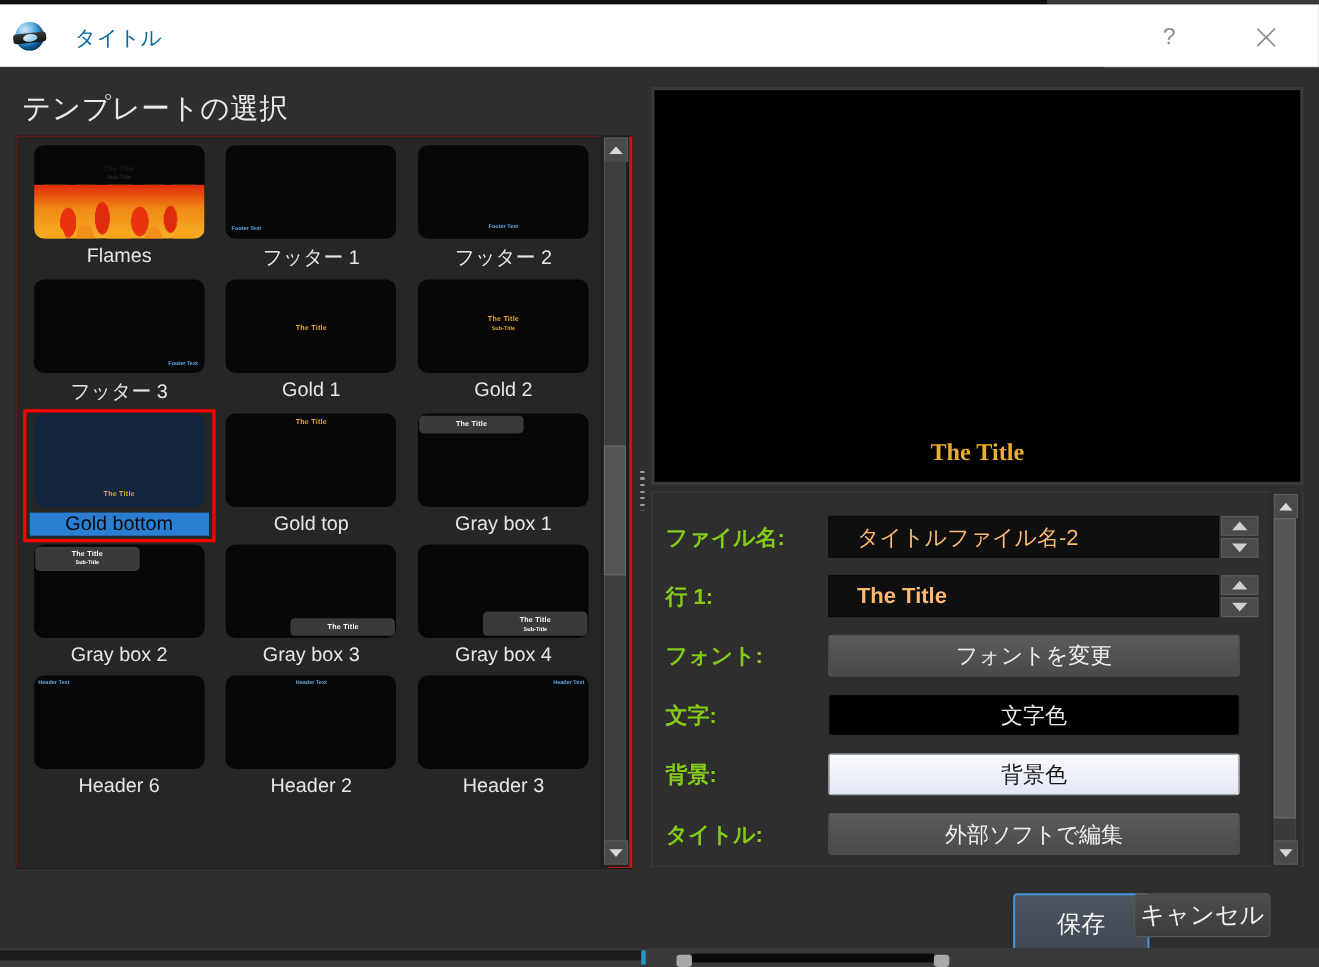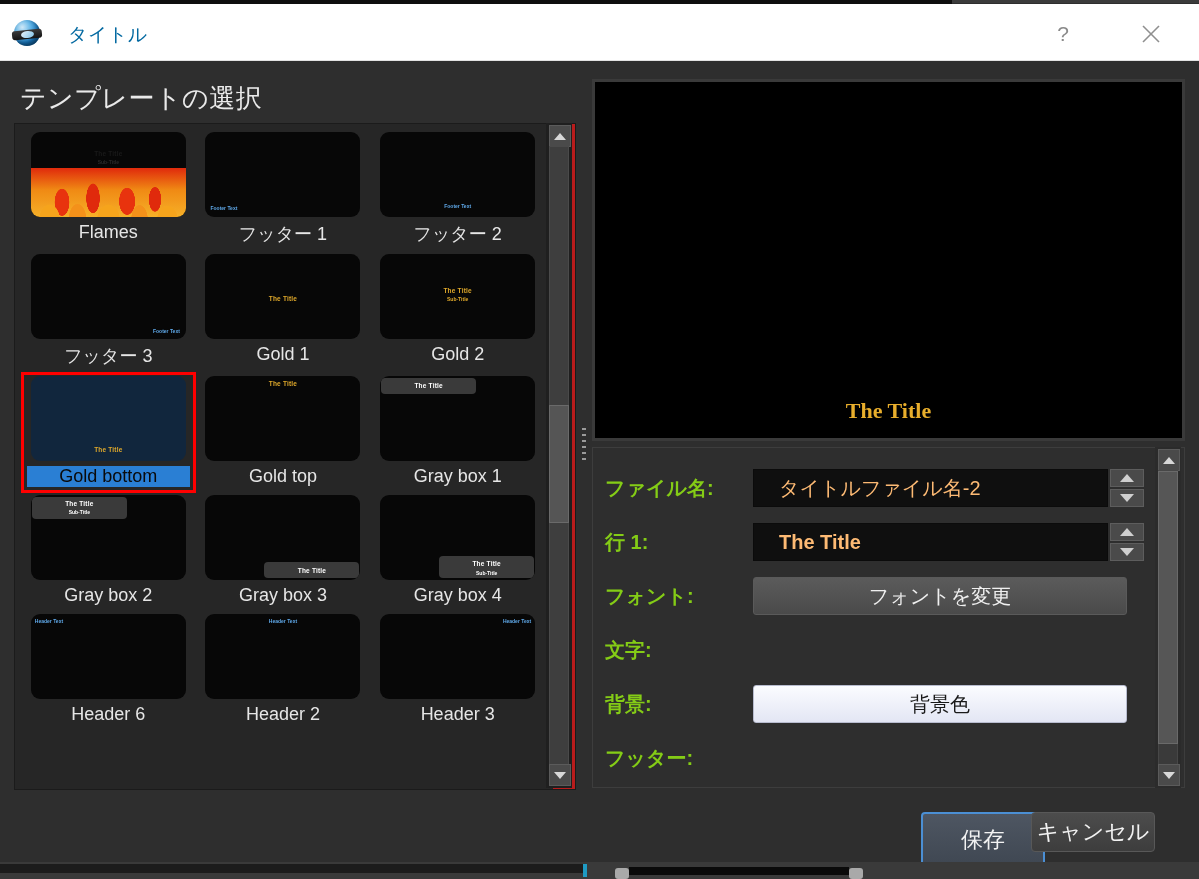--- a/index.html
+++ b/index.html
@@ -384,31 +384,37 @@
 
       <div class="frow" style="top:124px;">
         <div class="flabel">フォント:</div>
         <div class="fctl">
           <div class="fbtn">フォントを変更</div>
         </div>
       </div>
 
       <div class="frow" style="top:178px;">
         <div class="flabel">文字:</div>
+        <div class="fctl">
+          <div class="fbtn dark">文字色</div>
+        </div>
       </div>
 
       <div class="frow" style="top:232px;">
         <div class="flabel">背景:</div>
         <div class="fctl">
           <div class="fbtn light">背景色</div>
         </div>
       </div>
 
       <div class="frow" style="top:286px;">
-        <div class="flabel">フッター:</div>
+        <div class="flabel">タイトル:</div>
+        <div class="fctl">
+          <div class="fbtn">外部ソフトで編集</div>
+        </div>
       </div>
 
     </div>
 
     <div id="form-sb">
       <div class="sb-btn" id="form-sb-up">
         <span class="ar up"></span>
       </div>
       <div id="form-sb-track"></div>
       <div id="form-sb-thumb"></div>

